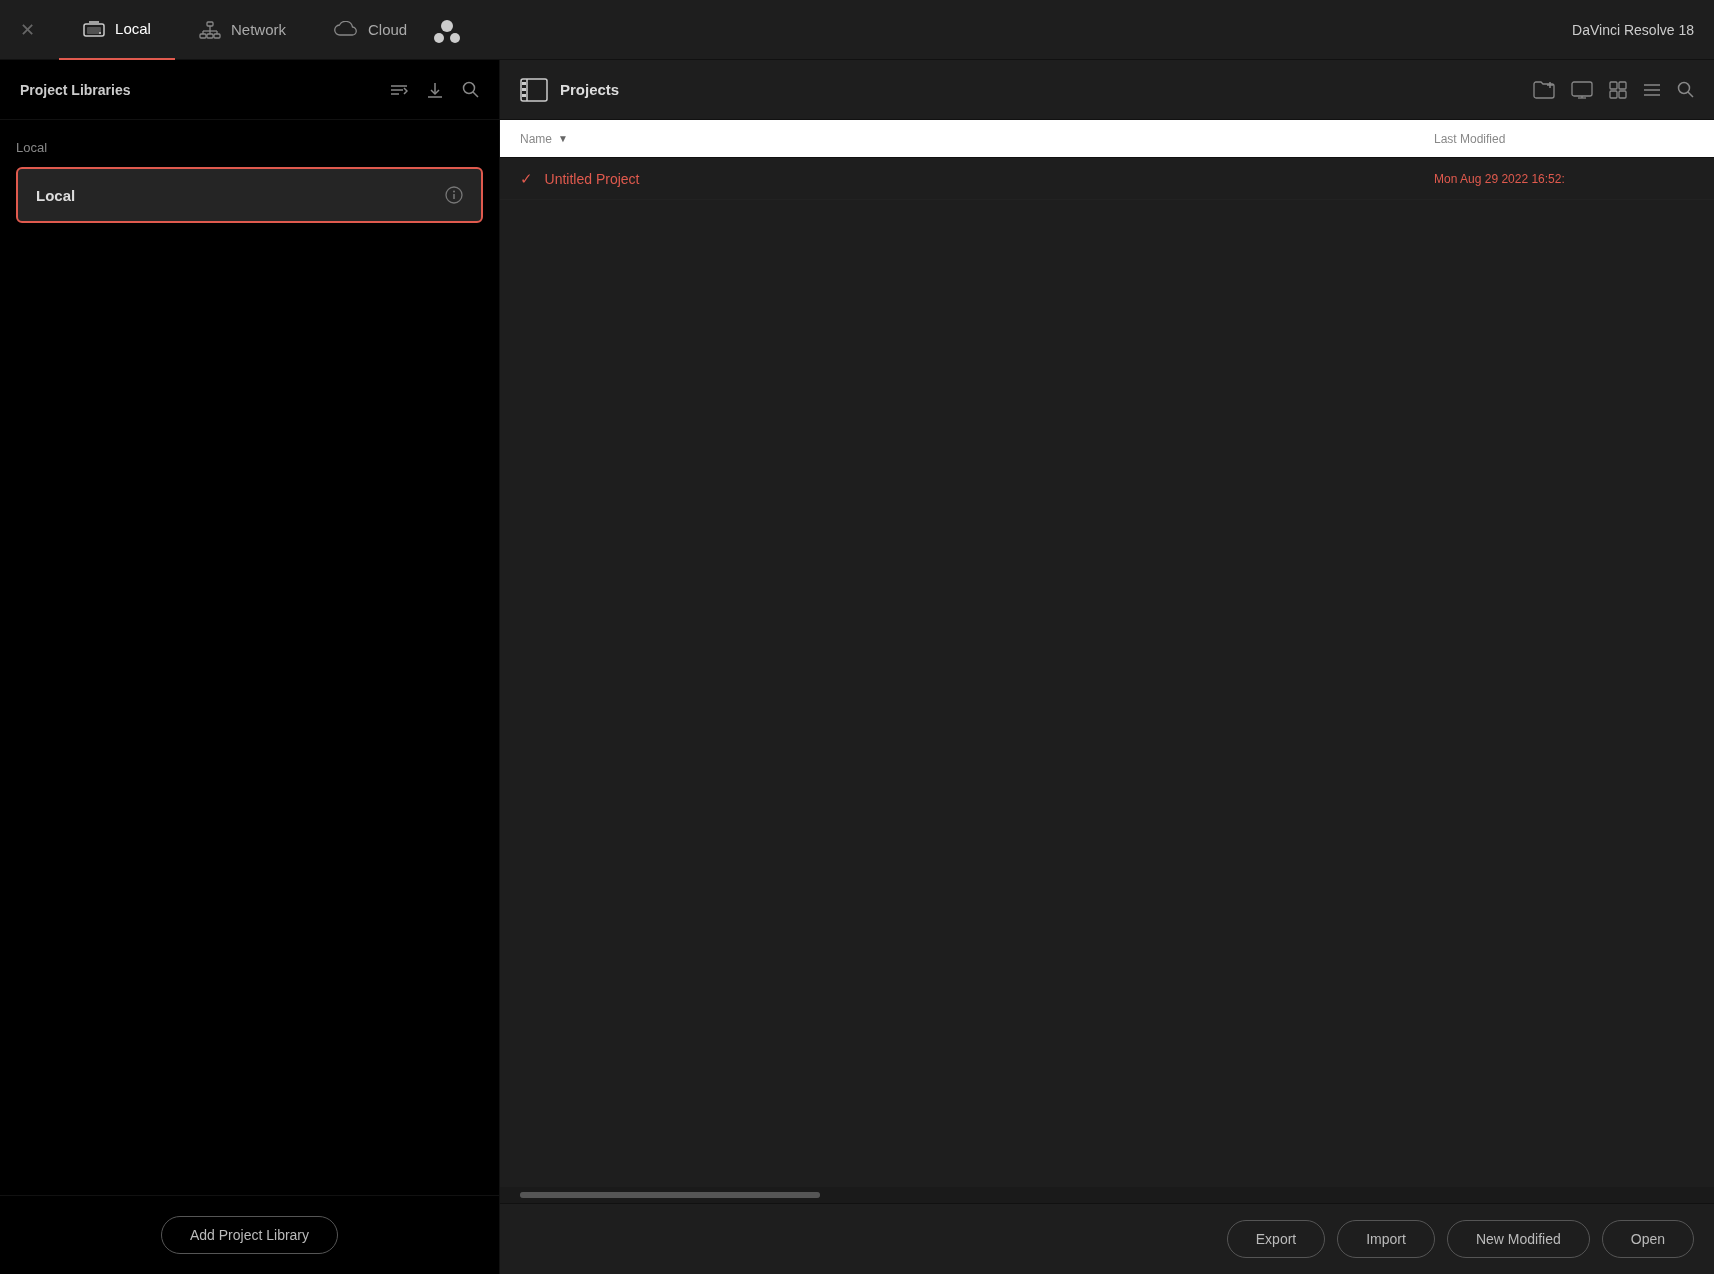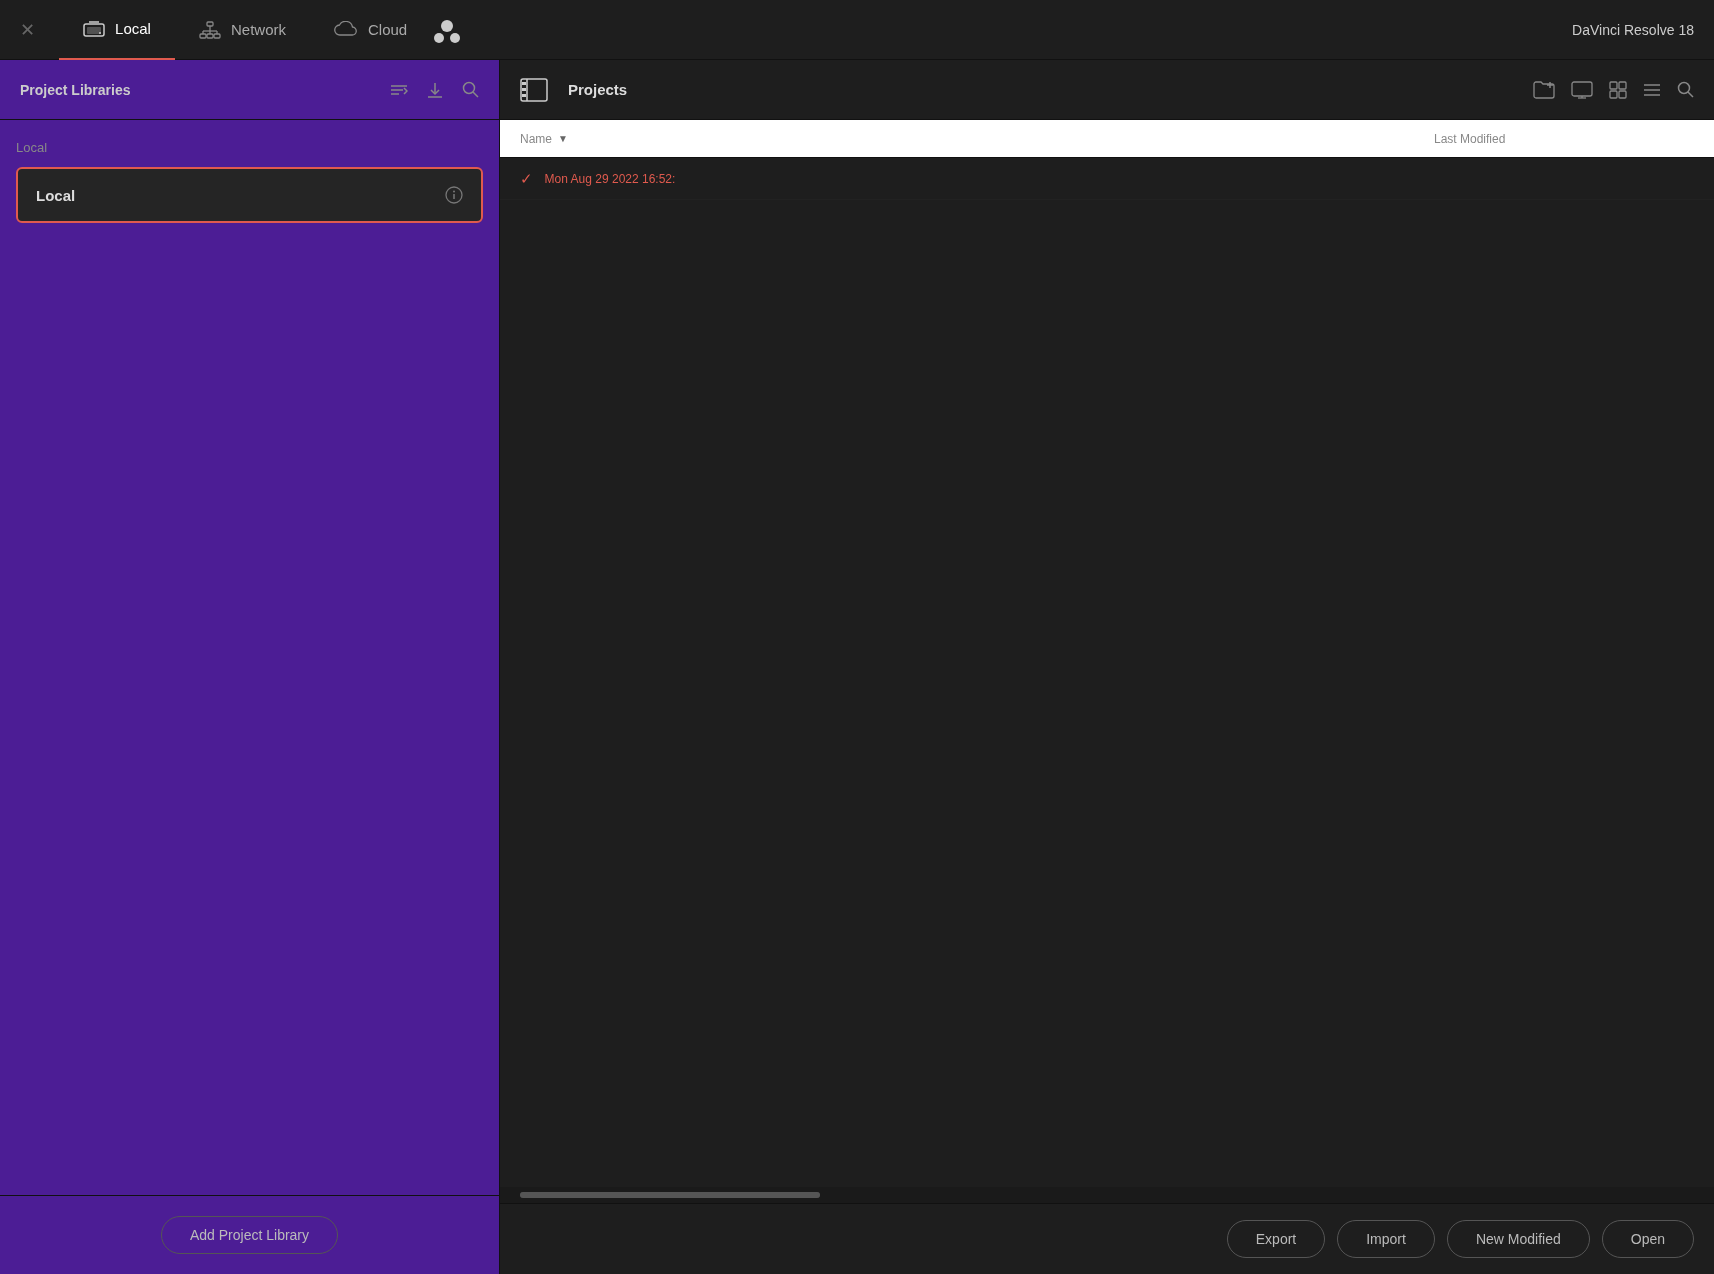--- a/index.html
+++ b/index.html
@@ -65,21 +65,21 @@
     
     .main-layout {
       display: flex;
       flex: 1;
       overflow: hidden;
     }
 
     
     .left-panel {
       width: 500px;
-      background: #4c1d95;
+      background: #000000;
       display: flex;
       flex-direction: column;
       border-right: 1px solid #111;
       flex-shrink: 0;
     }
     .left-header {
       display: flex;
       align-items: center;
       justify-content: space-between;
       padding: 0 20px;
@@ -166,21 +166,21 @@
       display: flex;
       align-items: center;
       justify-content: space-between;
       padding: 0 20px;
       height: 60px;
       border-bottom: 1px solid #111;
     }
     .right-header-left {
       display: flex;
       align-items: center;
-      gap: 20px;
+      gap: 12px;
     }
     .right-header-title {
       font-size: 15px;
       font-weight: 600;
       color: #ddd;
     }
     .right-header-icons {
       display: flex;
       gap: 16px;
       align-items: center;
@@ -442,20 +442,21 @@
       <div class="col-name">
         <span>Name</span>
         <span class="sort-arrow">▼</span>
       </div>
       <div class="col-modified">Last Modified</div>
     </div>
 
     <div class="table-body">
       <div class="table-row">
         <span class="row-check">✓</span>
+        <span class="row-name">Untitled Project</span>
         <span class="row-modified">Mon Aug 29 2022 16:52:</span>
       </div>
     </div>
 
     <div class="scrollbar-area">
       <div class="scrollbar-track">
         <div class="scrollbar-thumb"></div>
       </div>
     </div>
 

